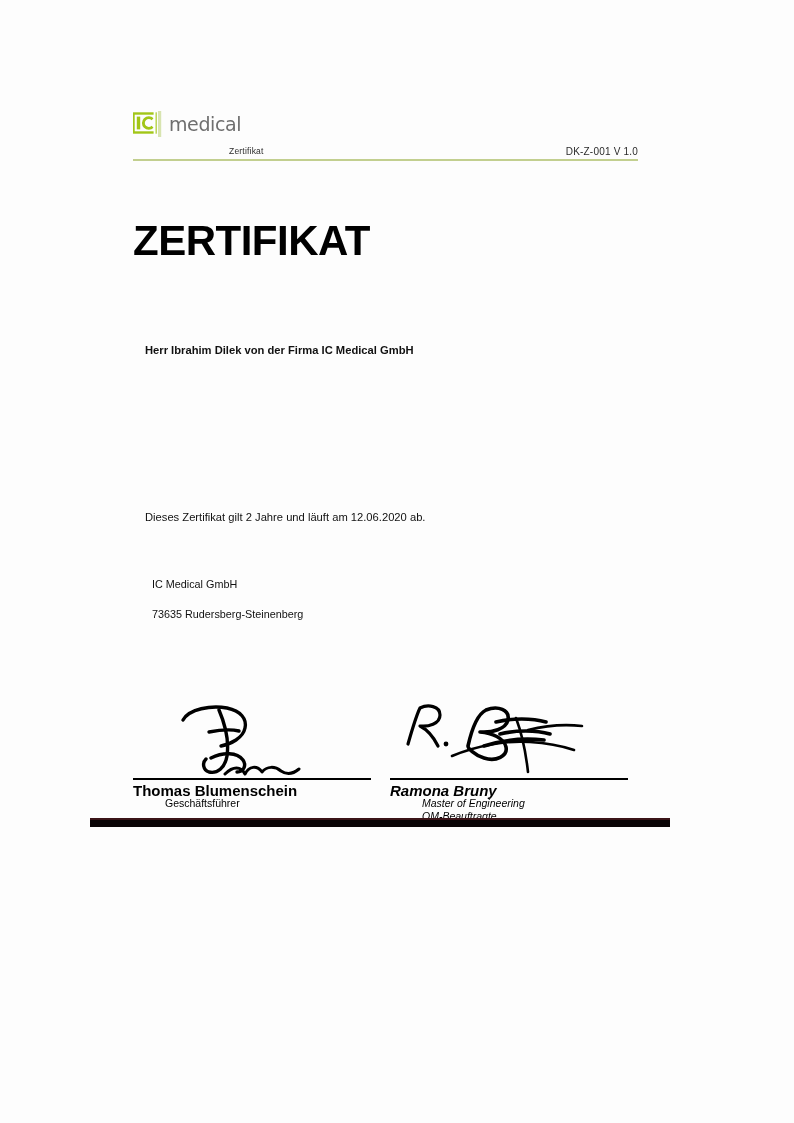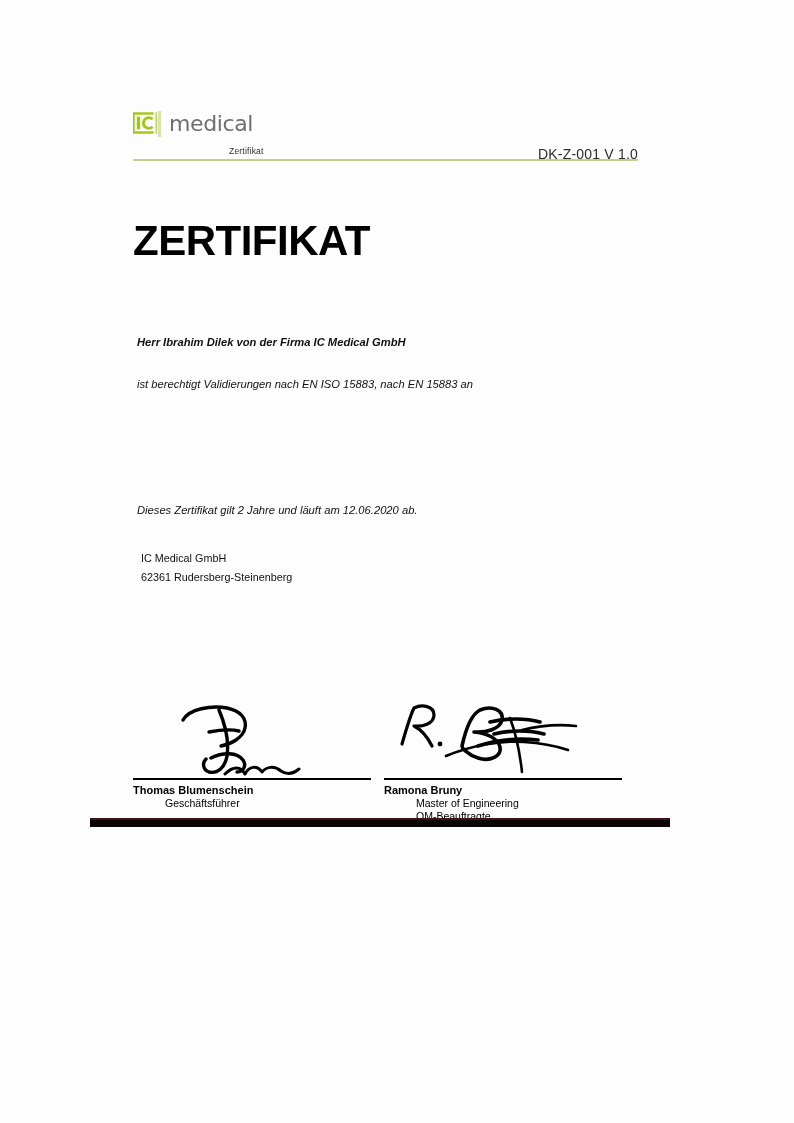--- a/index.html
+++ b/index.html
@@ -42,21 +42,21 @@
     height: 32px;
   }
   .logo-mark {
     position: relative;
     width: 34px;
     height: 26px;
     margin-right: 2px;
   }
   .logo-word {
     font-family: "DejaVu Sans", sans-serif;
-    font-size: 22px;
+    font-size: 19px;
     font-weight: 400;
     color: #6f6f6f;
     letter-spacing: -0.4px;
     line-height: 26px;
   }
 
   .header-labels {
     position: relative;
     height: 15px;
     margin-top: 2px;
@@ -66,21 +66,21 @@
     left: 96px;
     top: 0;
     font-size: 8.5px;
     color: #2b2b2b;
     letter-spacing: 0.2px;
   }
   .hdr-right {
     position: absolute;
     right: 0;
     top: 0;
-    font-size: 14px;
+    font-size: 10px;
     color: #2b2b2b;
     letter-spacing: 0.2px;
   }
   .hdr-rule {
     position: absolute;
     left: 133px;
     top: 159px;
     width: 505px;
     height: 2px;
     background: #c2cf8f;
@@ -102,60 +102,60 @@
   
   .body-block {
     position: absolute;
     left: 137px;
     top: 334px;
     width: 500px;
     font-size: 11.2px;
     line-height: 17px;
     color: #111111;
   }
-  .p { margin: 0; font-style: italic; }
+  .p { margin: 8px; }
   .p.bold { font-weight: 700; }
   .sp-1 { height: 25px; }
   .sp-2 { height: 24px; }
   .sp-3 { height: 24px; }
   .sp-4 { height: 35px; }
   .sp-5 { height: 26px; }
   .sp-6 { height: 28px; }
   .sp-7 { height: 26px; }
 
-  .addr { margin: 4px; line-height: 14.5px; font-size: 10.8px; }
+  .addr { margin: 15px; line-height: 14.5px; font-size: 10.8px; }
 
   
   .sig-area {
     position: absolute;
     left: 133px;
     top: 700px;
     width: 540px;
     height: 125px;
   }
   .sig-col {
     position: absolute;
     top: 0;
     width: 240px;
   }
   .sig-col.left  { left: 0; }
-  .sig-col.right { left: 251px; }
+  .sig-col.right { left: 257px; font-style: italic; }
 
   .sig-ink {
     position: relative;
     height: 78px;
   }
   .sig-ink svg { position: absolute; }
   .sig-line {
     height: 1.6px;
     background: #000000;
     width: 238px;
   }
   .sig-name {
-    font-size: 11px;
+    font-size: 15px;
     font-weight: 700;
     margin-top: 4px;
     line-height: 13px;
   }
   .sig-role {
     font-size: 10.5px;
     line-height: 13px;
     margin-left: 32px;
   }
 
@@ -201,39 +201,38 @@
   <div class="hdr-rule"></div>
 
   <div class="title">ZERTIFIKAT</div>
 
   <div class="body-block">
 
     <p class="p bold">Herr Ibrahim Dilek von der Firma IC Medical GmbH</p>
 
     <div class="sp-1"></div>
 
-    <p class="p">ist berechtigt Validierungen nach EN ISO 15883, nach EN 15883 an</p>
 
     <div class="sp-2"></div>
 
 
     <div class="sp-3"></div>
 
 
     <div class="sp-4"></div>
 
 
     <div class="sp-5"></div>
 
     <p class="p">Dieses Zertifikat gilt 2 Jahre und läuft am 12.06.2020 ab.</p>
 
     <div class="sp-6"></div>
 
     <p class="addr">IC Medical GmbH</p>
-    <p class="addr">62361 Rudersberg-Steinenberg</p>
+    <p class="addr">73635 Rudersberg-Steinenberg</p>
 
     <div class="sp-7"></div>
 
   </div>
 
   <div class="sig-area">
 
     <div class="sig-col left">
       <div class="sig-ink">
         <svg width="150" height="78" viewBox="0 0 150 78" style="left:42px;top:2px;">

